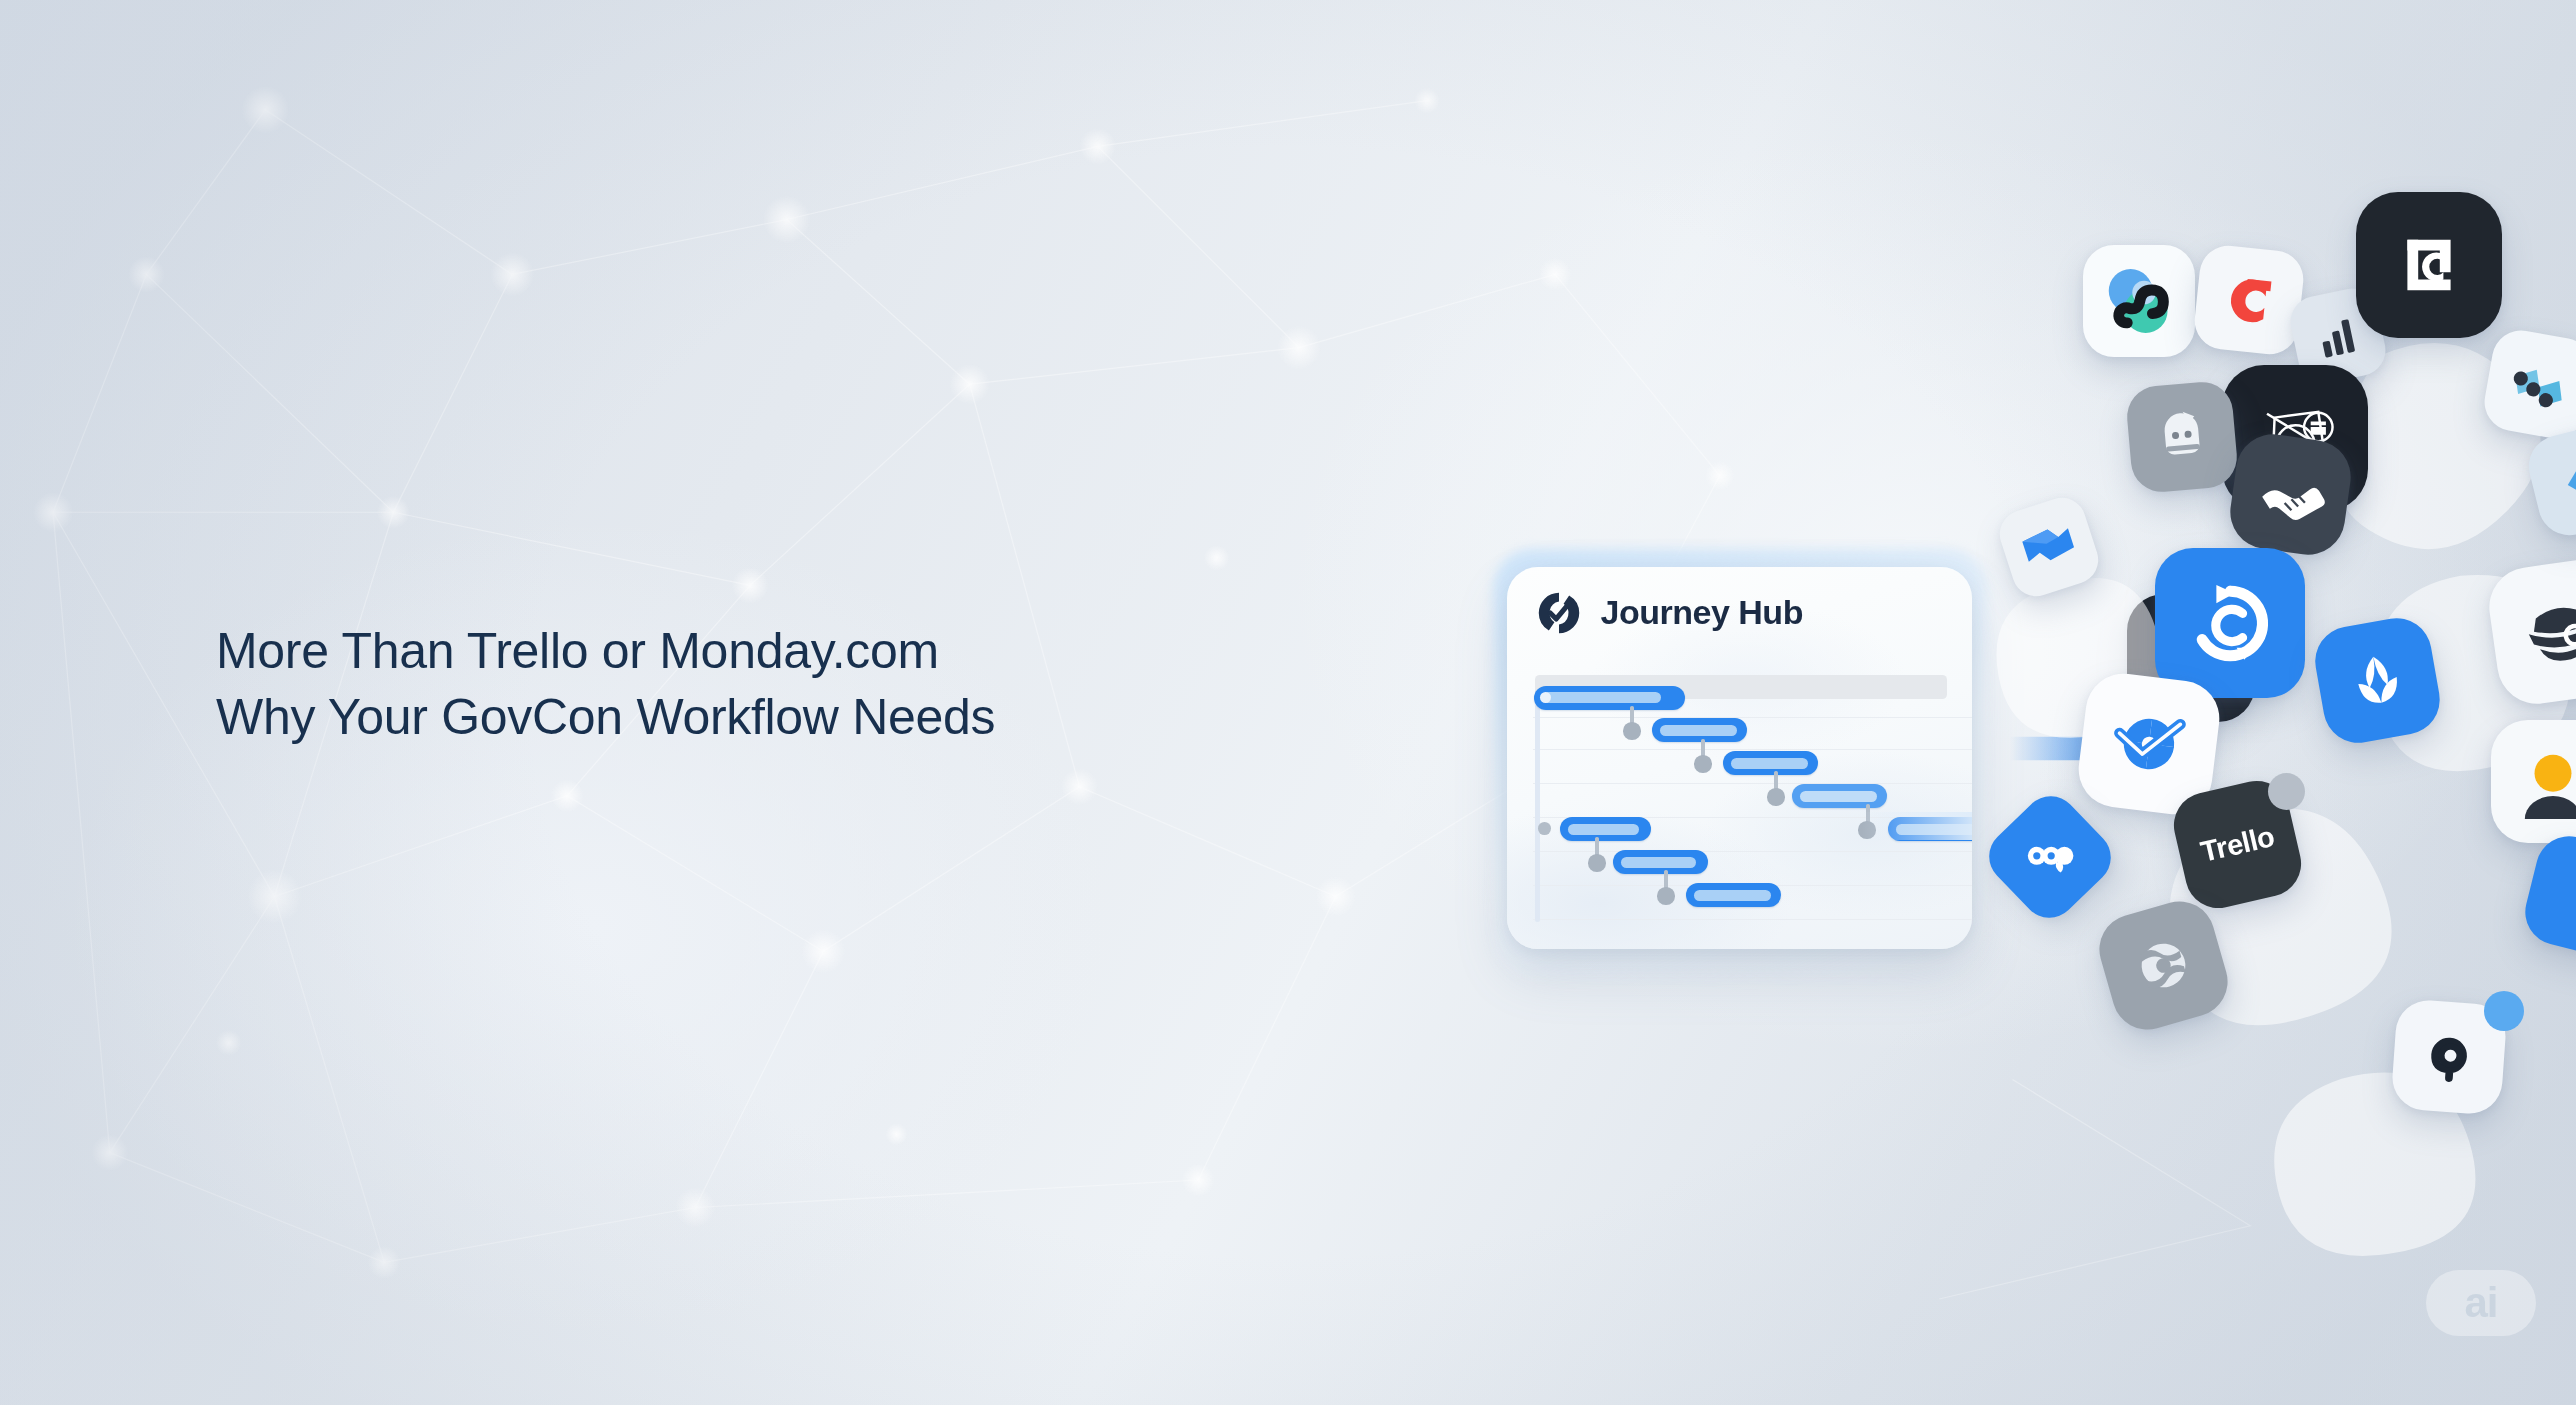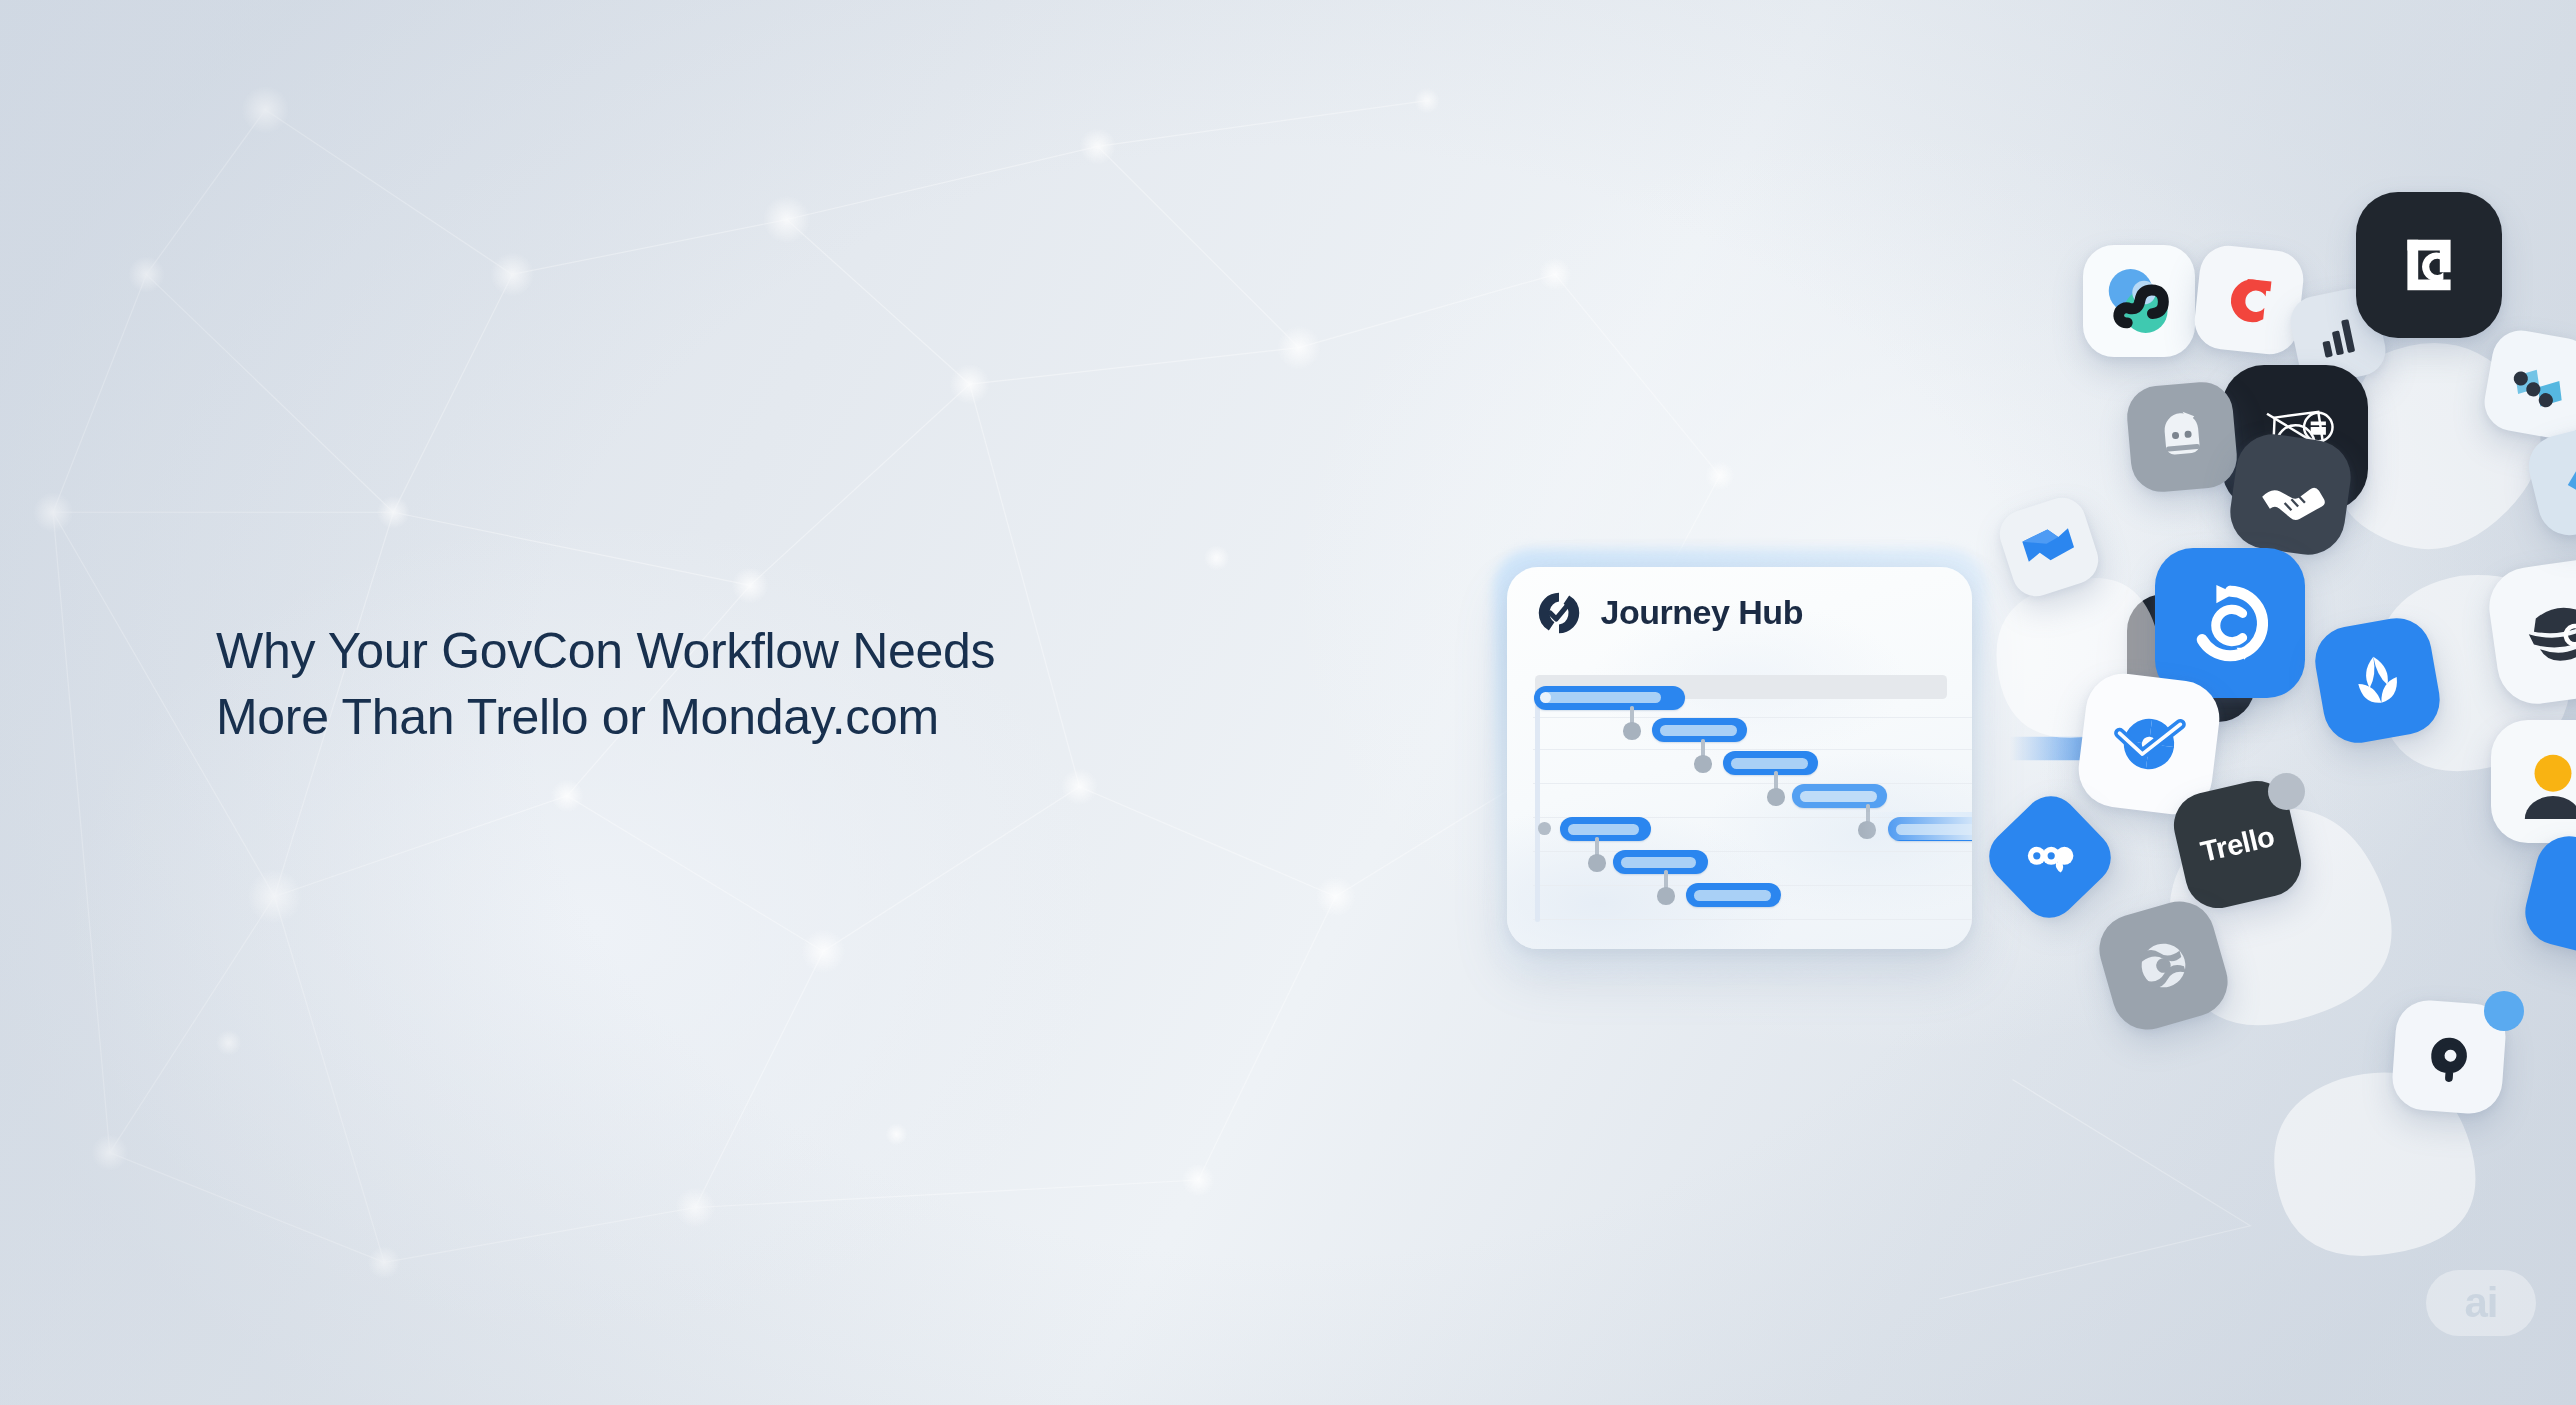--- a/index.html
+++ b/index.html
@@ -165,22 +165,22 @@
         <circle cx="250" cy="1140" r="14"></circle>
       <circle cx="980" cy="1240" r="12"></circle>
         <circle cx="1330" cy="610" r="14"></circle>
     </g>
   </svg>
   <div id="bg-vig"></div>
 </div>
 
 <div id="copy">
   <div id="subhead">
+    <span class="l">More Than Trello or Monday.com</span>
     <span class="l">Why Your GovCon Workflow Needs</span>
-    <span class="l">More Than Trello or Monday.com</span>
   </div>
 </div>
 
 <div id="hub-wrap">
   <div id="hub-glow"></div>
   <div id="hub-card">
 
     <div id="hub-head">
       <svg id="hub-logo" viewBox="0 0 100 100">
         <path d="M50 6 A44 44 0 0 0 6 50 A44 44 0 0 0 28 88 L40 70 A25 25 0 0 1 50 25 Z" fill="#1f3049"></path>

